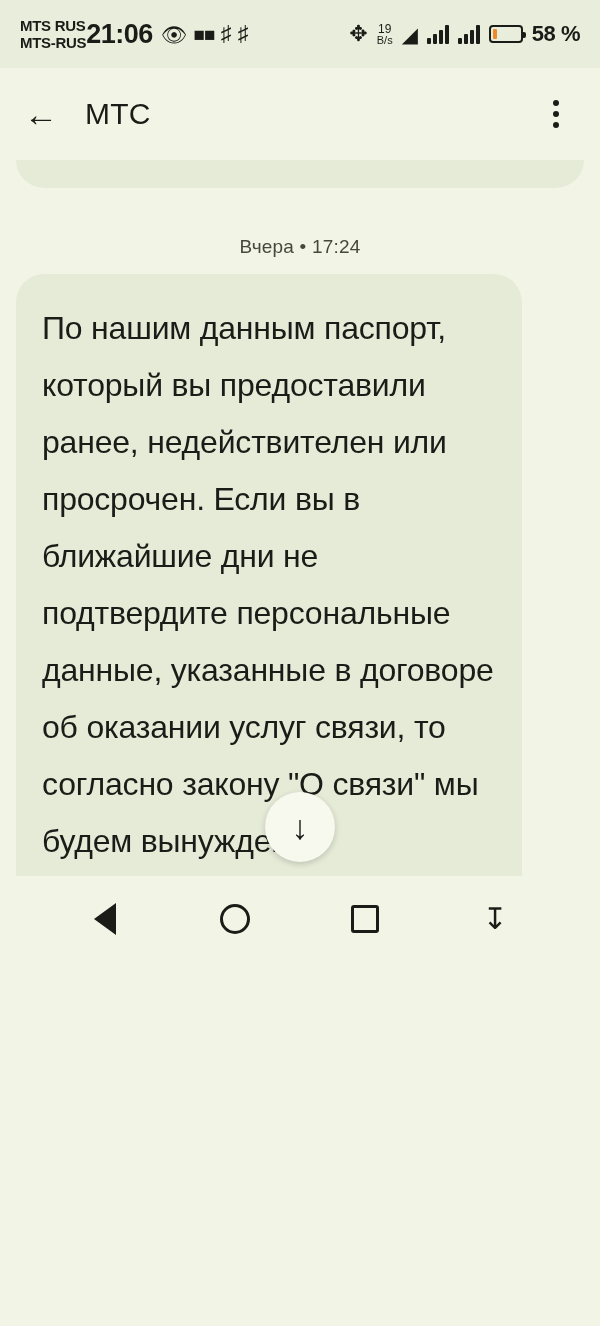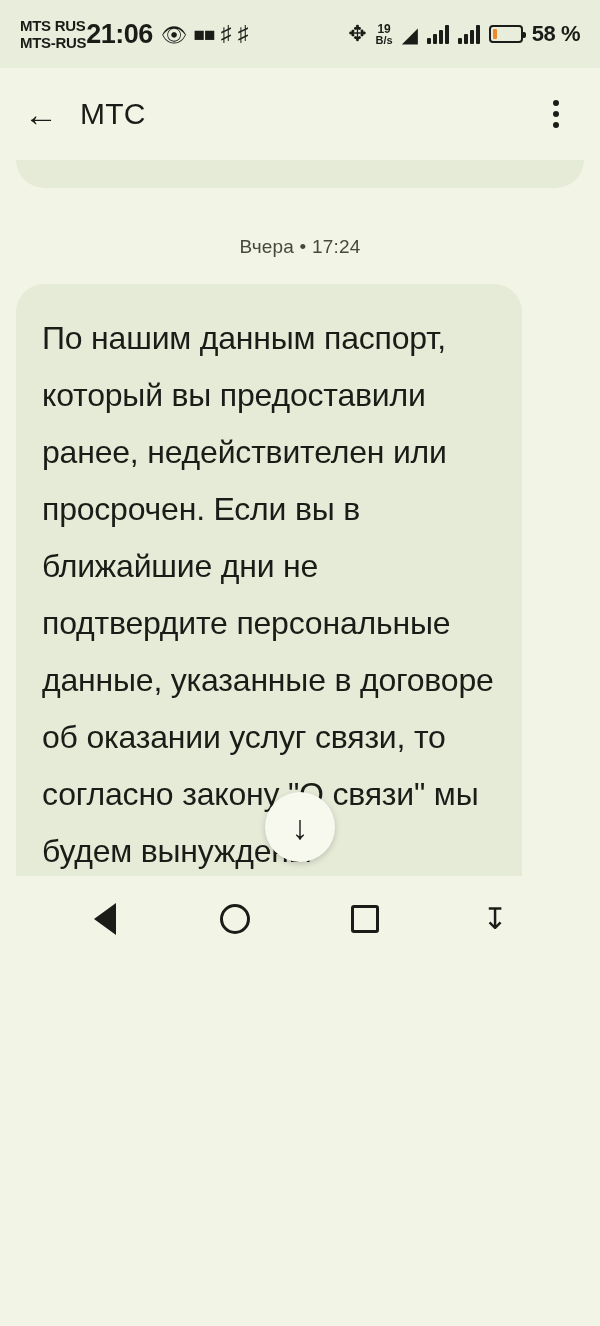--- a/index.html
+++ b/index.html
@@ -56,21 +56,21 @@
   }
   .ic { display: inline-block; }
   .eye { font-size: 21px; line-height: 1; }
   .sq-ic { font-size: 19px; line-height: 1; letter-spacing: -1px; }
   .note-ic { font-size: 22px; line-height: 1; }
   .bt-ic { font-size: 22px; line-height: 1; }
   .speed {
     font-size: 12px;
     line-height: 12px;
     text-align: center;
-    font-weight: 700;
+    font-weight: 400;
   }
   .speed small { display: block; font-size: 11px; line-height: 10px; }
   .wifi-ic { font-size: 21px; line-height: 1; }
   .bars { display: flex; align-items: flex-end; gap: 2px; height: 20px; }
   .bars i {
     display: block;
     width: 4px;
     background: #1b1c17;
     border-radius: 1px;
   }
@@ -115,21 +115,21 @@
   }
   .back-arrow {
     font-size: 34px;
     line-height: 1;
     color: #1b1c17;
     width: 44px;
   }
   .app-title {
     font-size: 30px;
     color: #1b1c17;
-    margin-left: 12px;
+    margin-left: 17px;
     letter-spacing: 0.2px;
   }
   .overflow {
     margin-left: auto;
     width: 40px;
     height: 40px;
     display: flex;
     flex-direction: column;
     align-items: center;
     justify-content: center;
@@ -153,21 +153,21 @@
     background: #e6ebd8;
     border-radius: 0 0 28px 28px;
     height: 28px;
     margin: 0 0 0 0;
     width: 100%;
   }
   .timestamp {
     text-align: center;
     font-size: 19px;
     color: #45483c;
-    margin: 48px 0 26px;
+    margin: 48px 0 16px;
     letter-spacing: 0.2px;
   }
   .bubble {
     background: #e6ebd8;
     border-radius: 28px 28px 28px 6px;
     padding: 26px 26px 30px 26px;
     width: 506px;
   }
   .bubble p {
     font-size: 32px;

